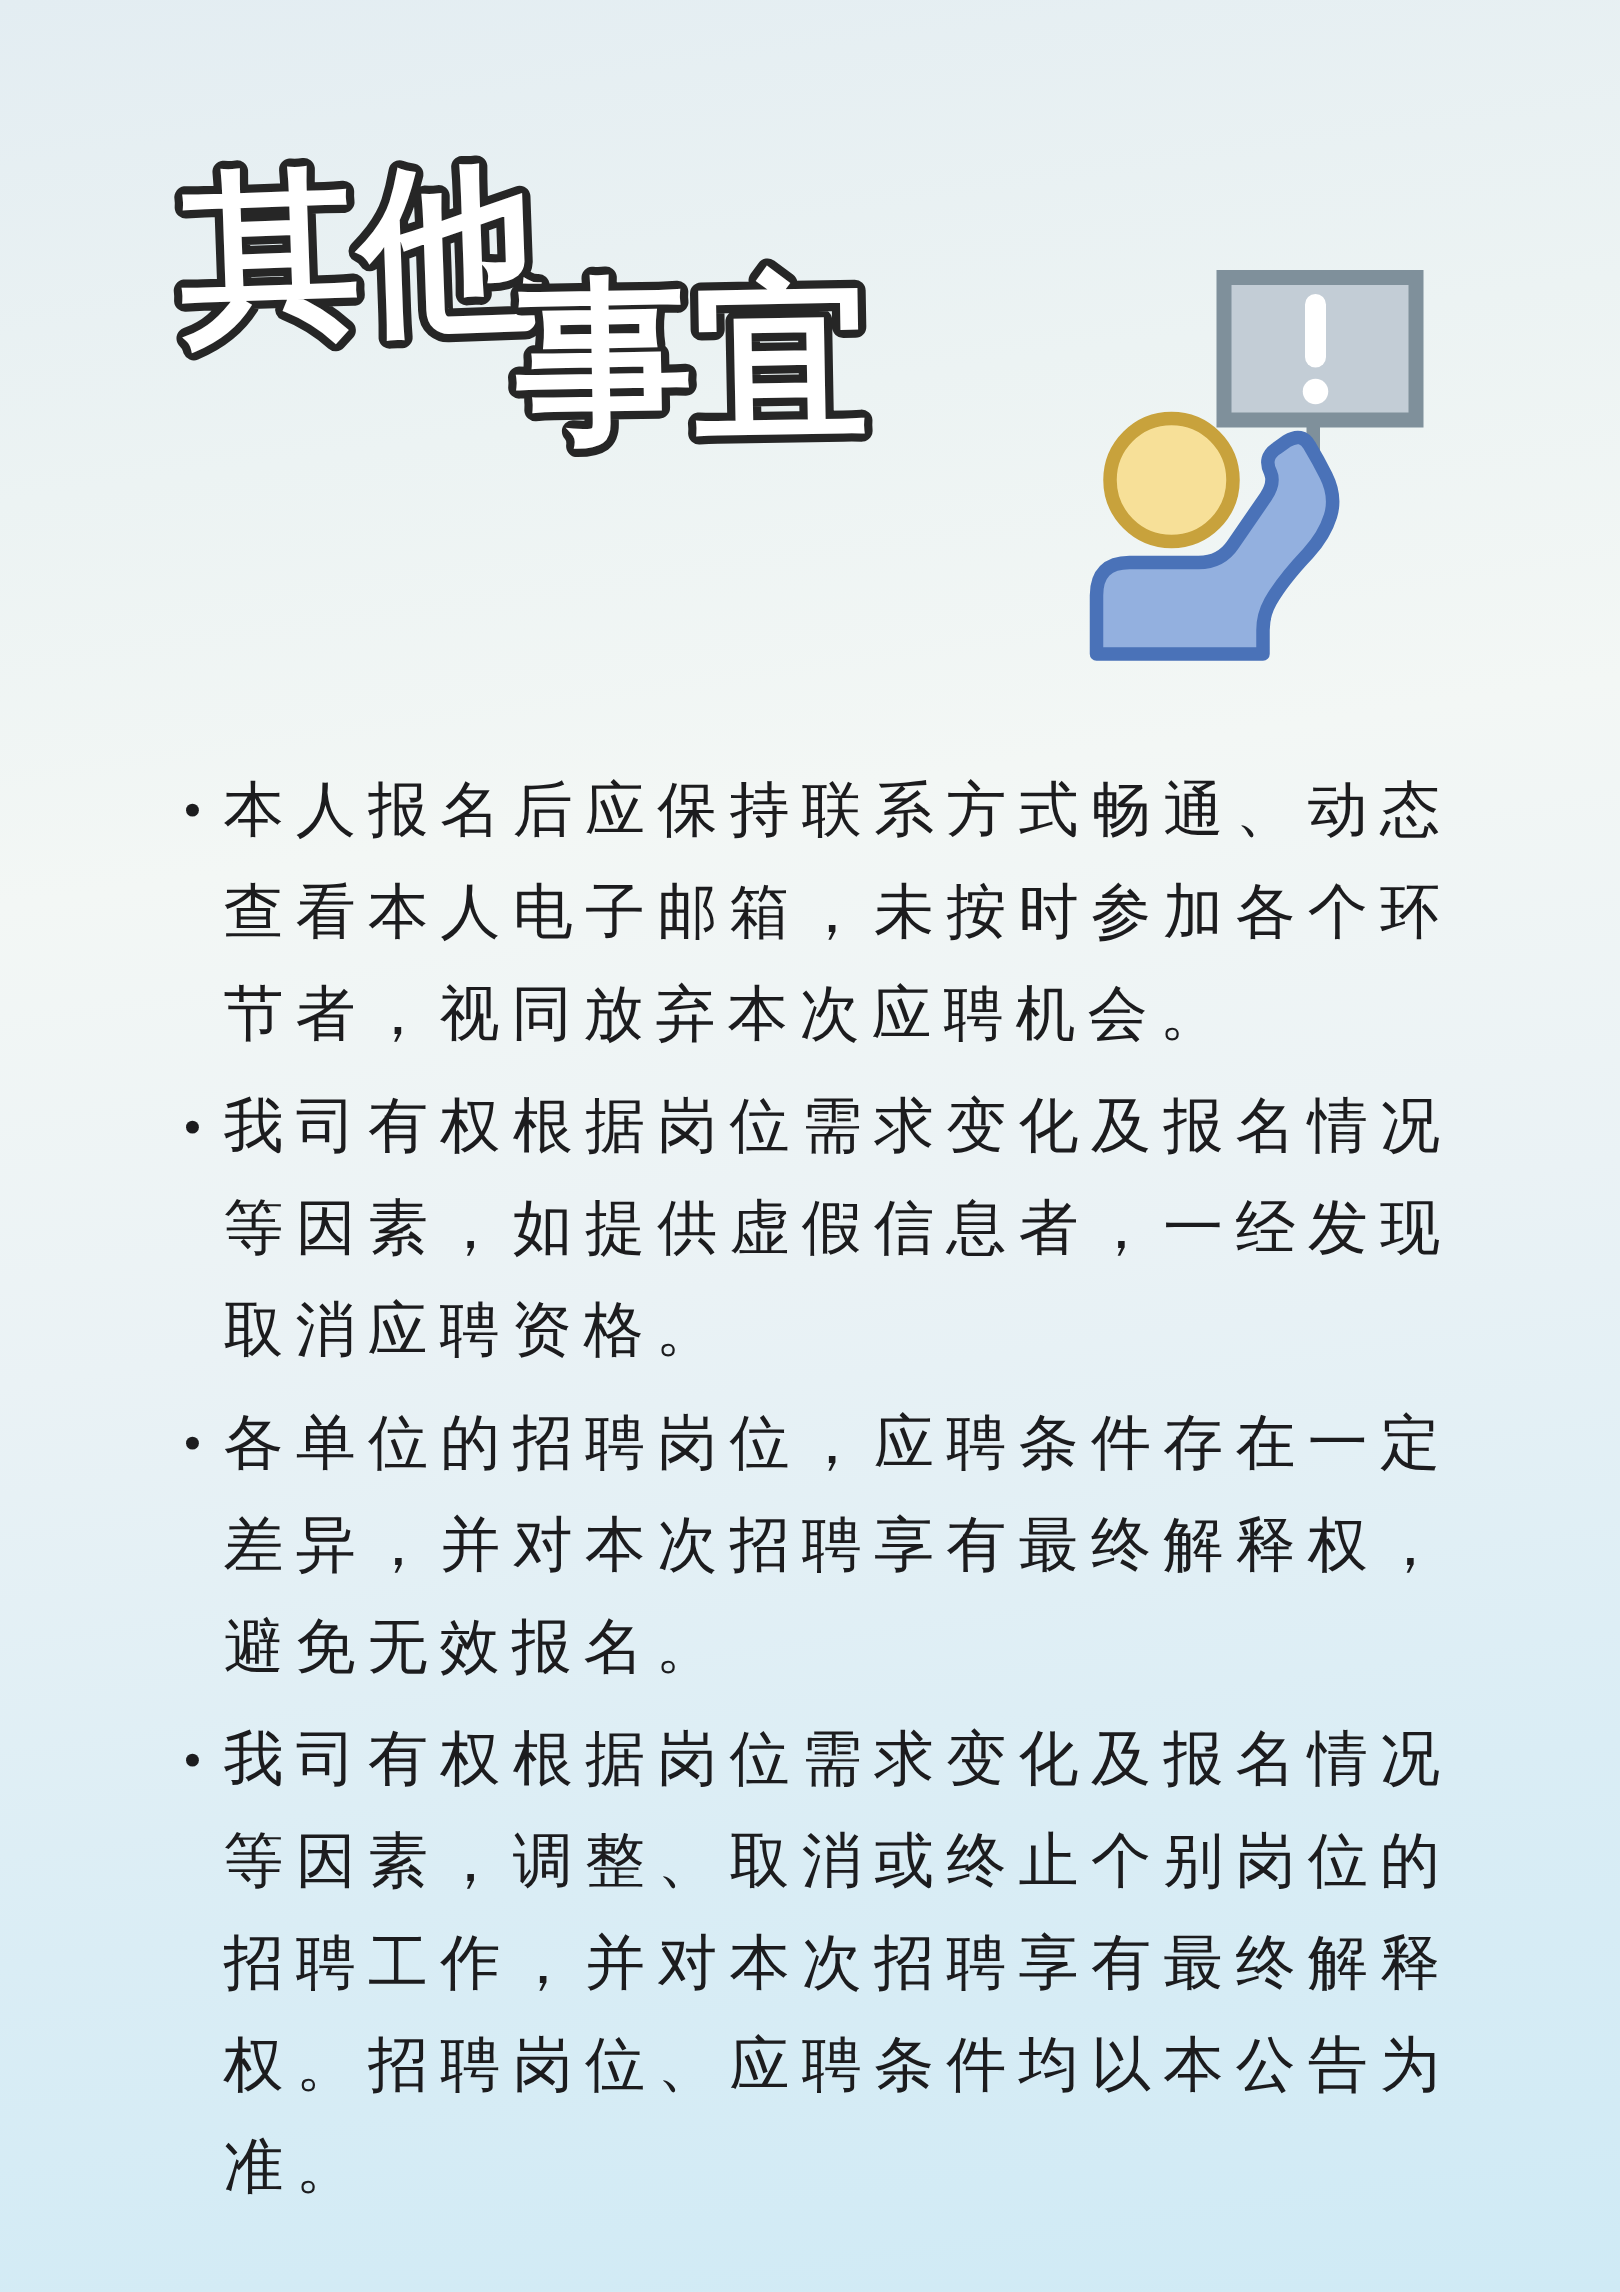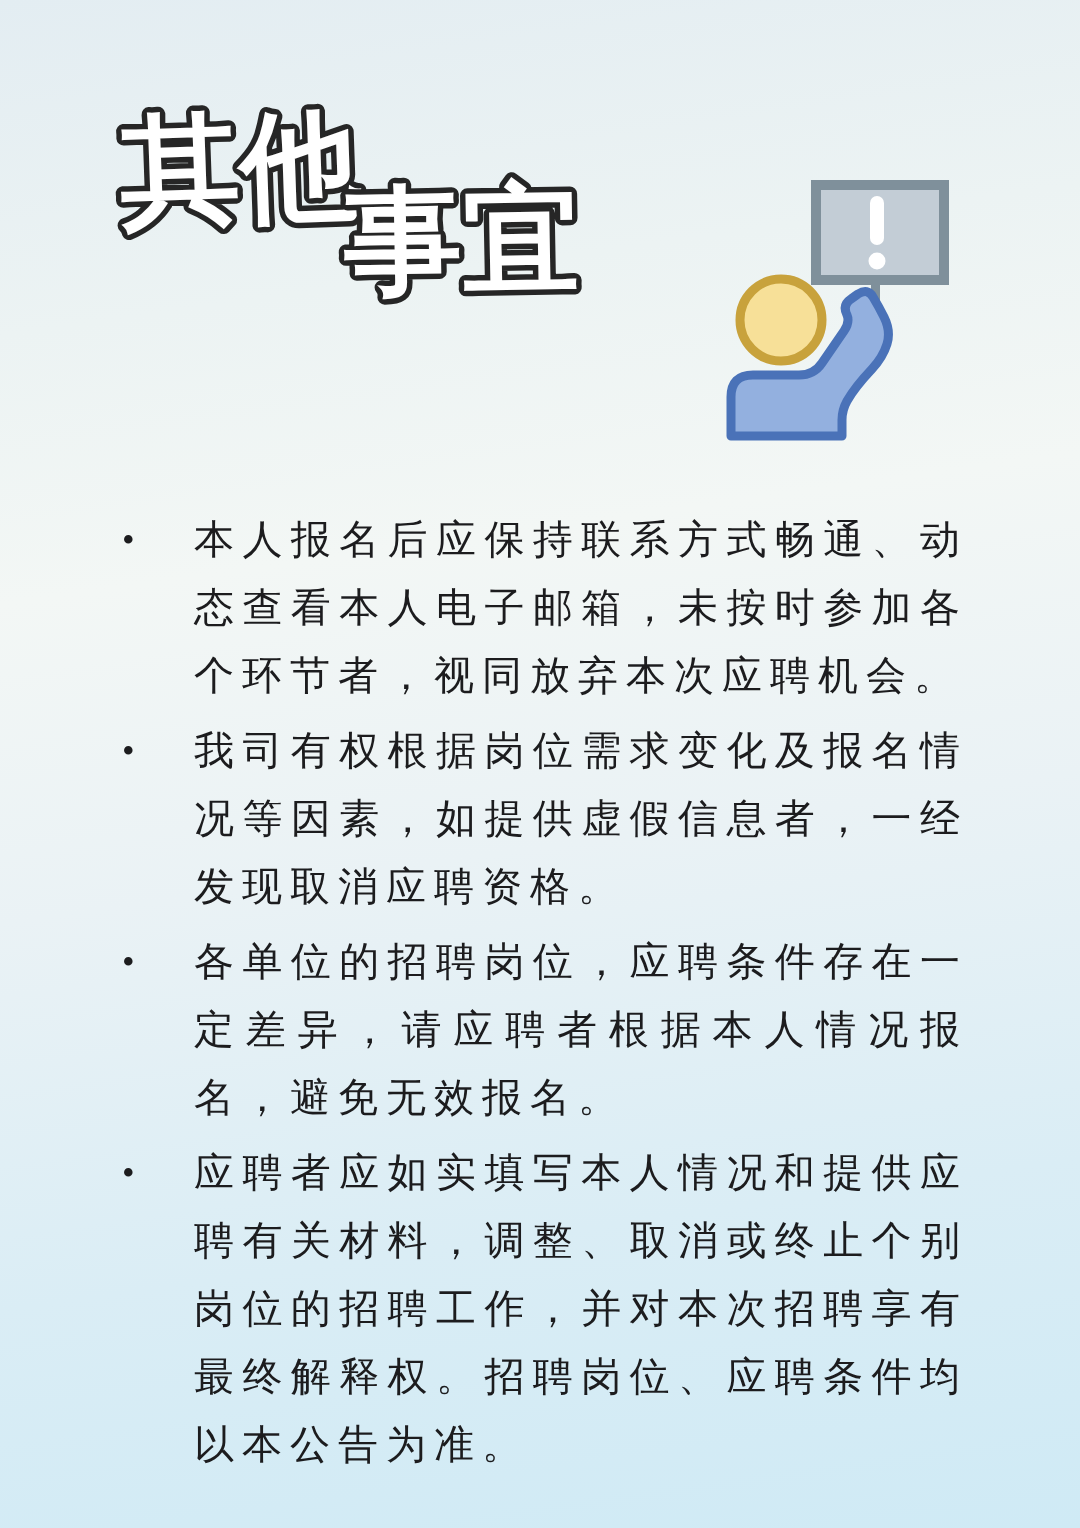--- a/index.html
+++ b/index.html
@@ -47,21 +47,20 @@
     width: 27px;
     font-size: 36px;
     line-height: 68px;
     color: #1c1c1e;
   }
   .bullet-text {
     flex: 1;
     text-align: justify;
     text-justify: inter-character;
     letter-spacing: 8px;
-    margin-left: 45px;
   }
 </style>
 </head>
 <body>
 
 <div class="page">
 
   <svg class="title-svg" width="580" height="270" viewBox="0 0 580 270">
     <text class="title-text" x="12" y="134" font-size="120" stroke-width="11" transform="rotate(-2 130 100)" stroke="#262626" fill="#ffffff">其他</text>
     <text class="title-text" x="236" y="205" font-size="118" stroke-width="11" transform="rotate(-1 350 180)" stroke="#262626" fill="#ffffff">事宜</text>
@@ -90,21 +89,21 @@
     <li class="bullet-item">
       <span class="bullet-marker">•</span>
       <span class="bullet-text">本人报名后应保持联系方式畅通、动态查看本人电子邮箱，未按时参加各个环节者，视同放弃本次应聘机会。</span>
     </li>
     <li class="bullet-item">
       <span class="bullet-marker">•</span>
       <span class="bullet-text">我司有权根据岗位需求变化及报名情况等因素，如提供虚假信息者，一经发现取消应聘资格。</span>
     </li>
     <li class="bullet-item">
       <span class="bullet-marker">•</span>
-      <span class="bullet-text">各单位的招聘岗位，应聘条件存在一定差异，请应聘者根据本人情况报名，避免无效报名。</span>
+      <span class="bullet-text">各单位的招聘岗位，应聘条件存在一定差异，并对本次招聘享有最终解释权，避免无效报名。</span>
     </li>
     <li class="bullet-item">
       <span class="bullet-marker">•</span>
-      <span class="bullet-text">应聘者应如实填写本人情况和提供应聘有关材料，调整、取消或终止个别岗位的招聘工作，并对本次招聘享有最终解释权。招聘岗位、应聘条件均以本公告为准。</span>
+      <span class="bullet-text">我司有权根据岗位需求变化及报名情况等因素，调整、取消或终止个别岗位的招聘工作，并对本次招聘享有最终解释权。招聘岗位、应聘条件均以本公告为准。</span>
     </li>
   </ul>
 
 </div>
 
 </body></html>

